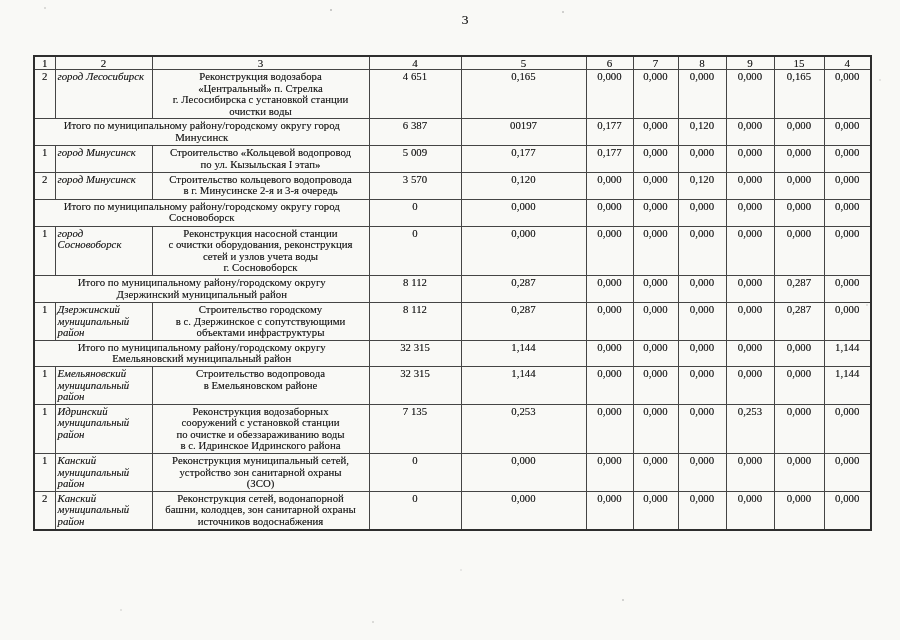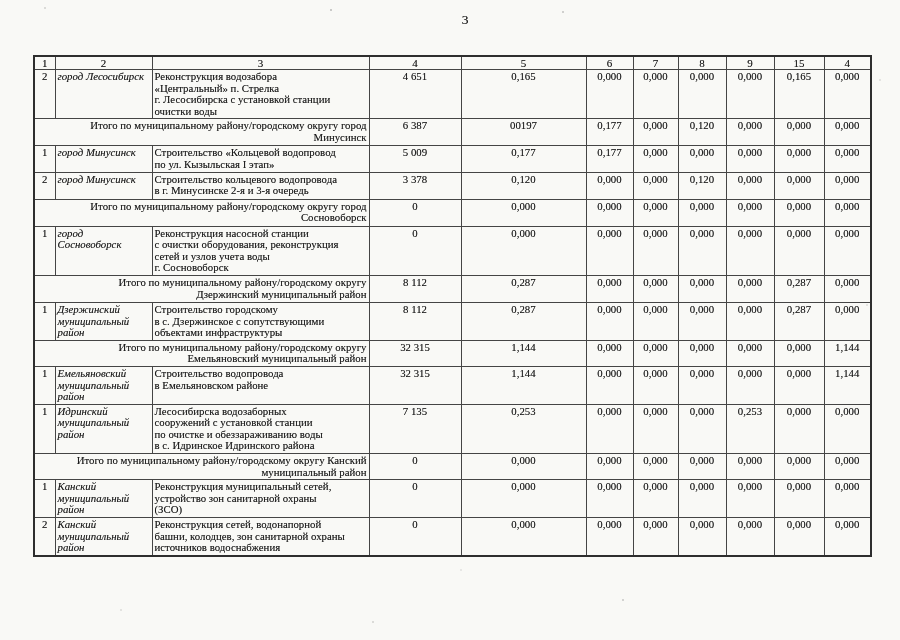--- a/index.html
+++ b/index.html
@@ -29,22 +29,22 @@
     padding:1px 2px;
     overflow:hidden;
     text-shadow:0 0 .6px rgba(20,20,20,.5);
   }
   .report th {
     font-weight:normal; text-align:center;
     height:12px; line-height:12px; padding:0; font-size:11px;
   }
   .c-num  { text-align:center; padding-left:0; padding-right:0; }
   .c-name { text-align:left; white-space:pre-line; padding-left:4px; padding-right:1px;font-style:italic; }
-  .c-desc { text-align:left; white-space:pre-line; padding-left:4px; }
-  .c-label{ text-align:right; white-space:pre-line; padding-left:4px; }
+  .c-desc { text-align:center; white-space:pre-line; padding-left:4px; }
+  .c-label{ text-align:center; white-space:pre-line; padding-left:4px; }
   .c-val  { text-align:center; padding-left:0; padding-right:0; }
   .noise {
     position:absolute; left:330px; top:9px; width:2px; height:2px;
     border-radius:50%; background:rgba(70,70,70,.35);
     box-shadow: 232px 2px 0 rgba(70,70,70,.3),
                 -286px -2px 0 rgba(90,90,90,.25),
                 292px 590px 0 rgba(80,80,80,.3),
                 42px 612px 0 rgba(90,90,90,.25),
                 536px 295px 0 rgba(110,110,110,.2),
                 -210px 600px 0 rgba(100,100,100,.2),
@@ -129,21 +129,21 @@
         <td class="c-val">0,000</td>
         <td class="c-val">0,000</td>
         <td class="c-val">0,000</td>
         <td class="c-val">0,000</td>
       </tr>
       <tr style="height: 27px;">
         <td class="c-num">2</td>
         <td class="c-name">город Минусинск</td>
         <td class="c-desc">Строительство кольцевого водопровода
 в г. Минусинске 2-я и 3-я очередь</td>
-        <td class="c-val">3 378</td>
+        <td class="c-val">3 570</td>
         <td class="c-val">0,120</td>
         <td class="c-val">0,000</td>
         <td class="c-val">0,000</td>
         <td class="c-val">0,120</td>
         <td class="c-val">0,000</td>
         <td class="c-val">0,000</td>
         <td class="c-val">0,000</td>
       </tr>
       <tr style="height: 27px;">
         <td class="c-label" colspan="3">Итого по муниципальному району/городскому округу город
@@ -229,45 +229,33 @@
         <td class="c-val">0,000</td>
         <td class="c-val">0,000</td>
         <td class="c-val">0,000</td>
         <td class="c-val">1,144</td>
       </tr>
       <tr style="height: 48px;">
         <td class="c-num">1</td>
         <td class="c-name">Идринский
 муниципальный
 район</td>
-        <td class="c-desc">Лесосибирска водозаборных
+        <td class="c-desc">Реконструкция водозаборных
 сооружений с установкой станции
 по очистке и обеззараживанию воды
 в с. Идринское Идринского района</td>
         <td class="c-val">7 135</td>
         <td class="c-val">0,253</td>
         <td class="c-val">0,000</td>
         <td class="c-val">0,000</td>
         <td class="c-val">0,000</td>
         <td class="c-val">0,253</td>
         <td class="c-val">0,000</td>
         <td class="c-val">0,000</td>
       </tr>
-      <tr style="height: 26px;">
-        <td class="c-label" colspan="3">Итого по муниципальному району/городскому округу Канский
-муниципальный район</td>
-        <td class="c-val">0</td>
-        <td class="c-val">0,000</td>
-        <td class="c-val">0,000</td>
-        <td class="c-val">0,000</td>
-        <td class="c-val">0,000</td>
-        <td class="c-val">0,000</td>
-        <td class="c-val">0,000</td>
-        <td class="c-val">0,000</td>
-      </tr>
       <tr style="height: 36px;">
         <td class="c-num">1</td>
         <td class="c-name">Канский
 муниципальный
 район</td>
         <td class="c-desc">Реконструкция муниципальный сетей,
 устройство зон санитарной охраны
 (ЗСО)</td>
         <td class="c-val">0</td>
         <td class="c-val">0,000</td>

